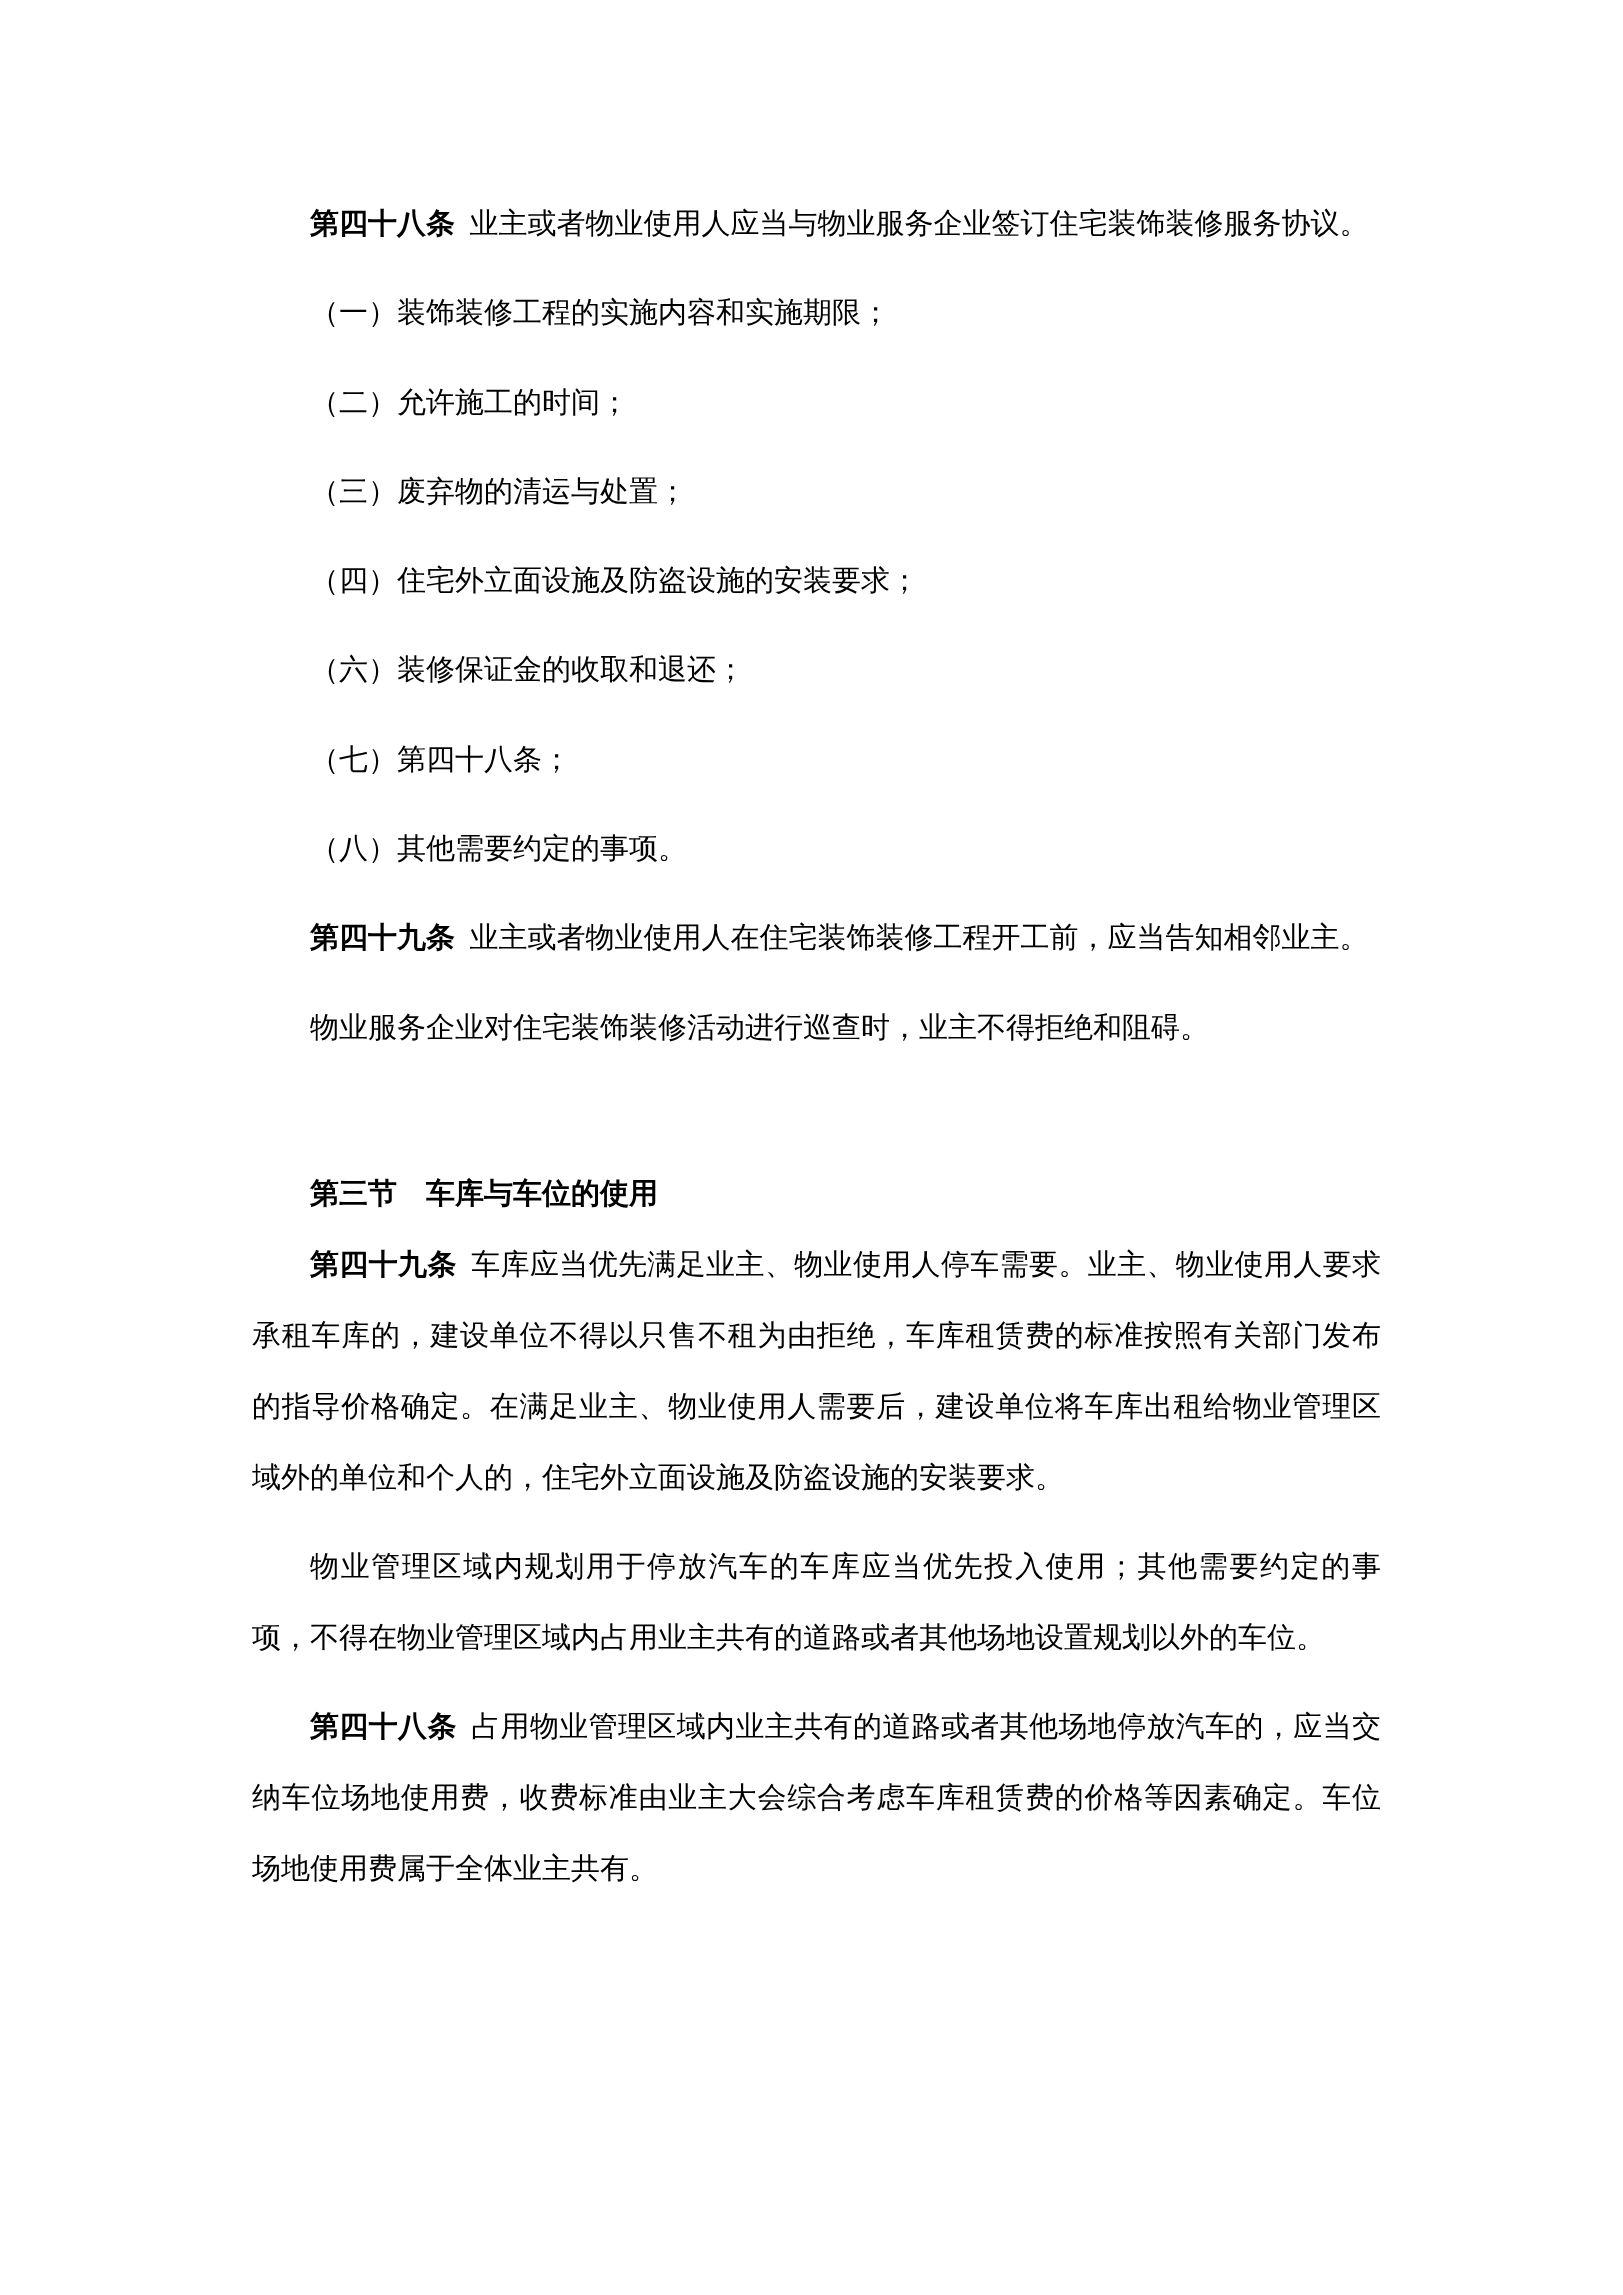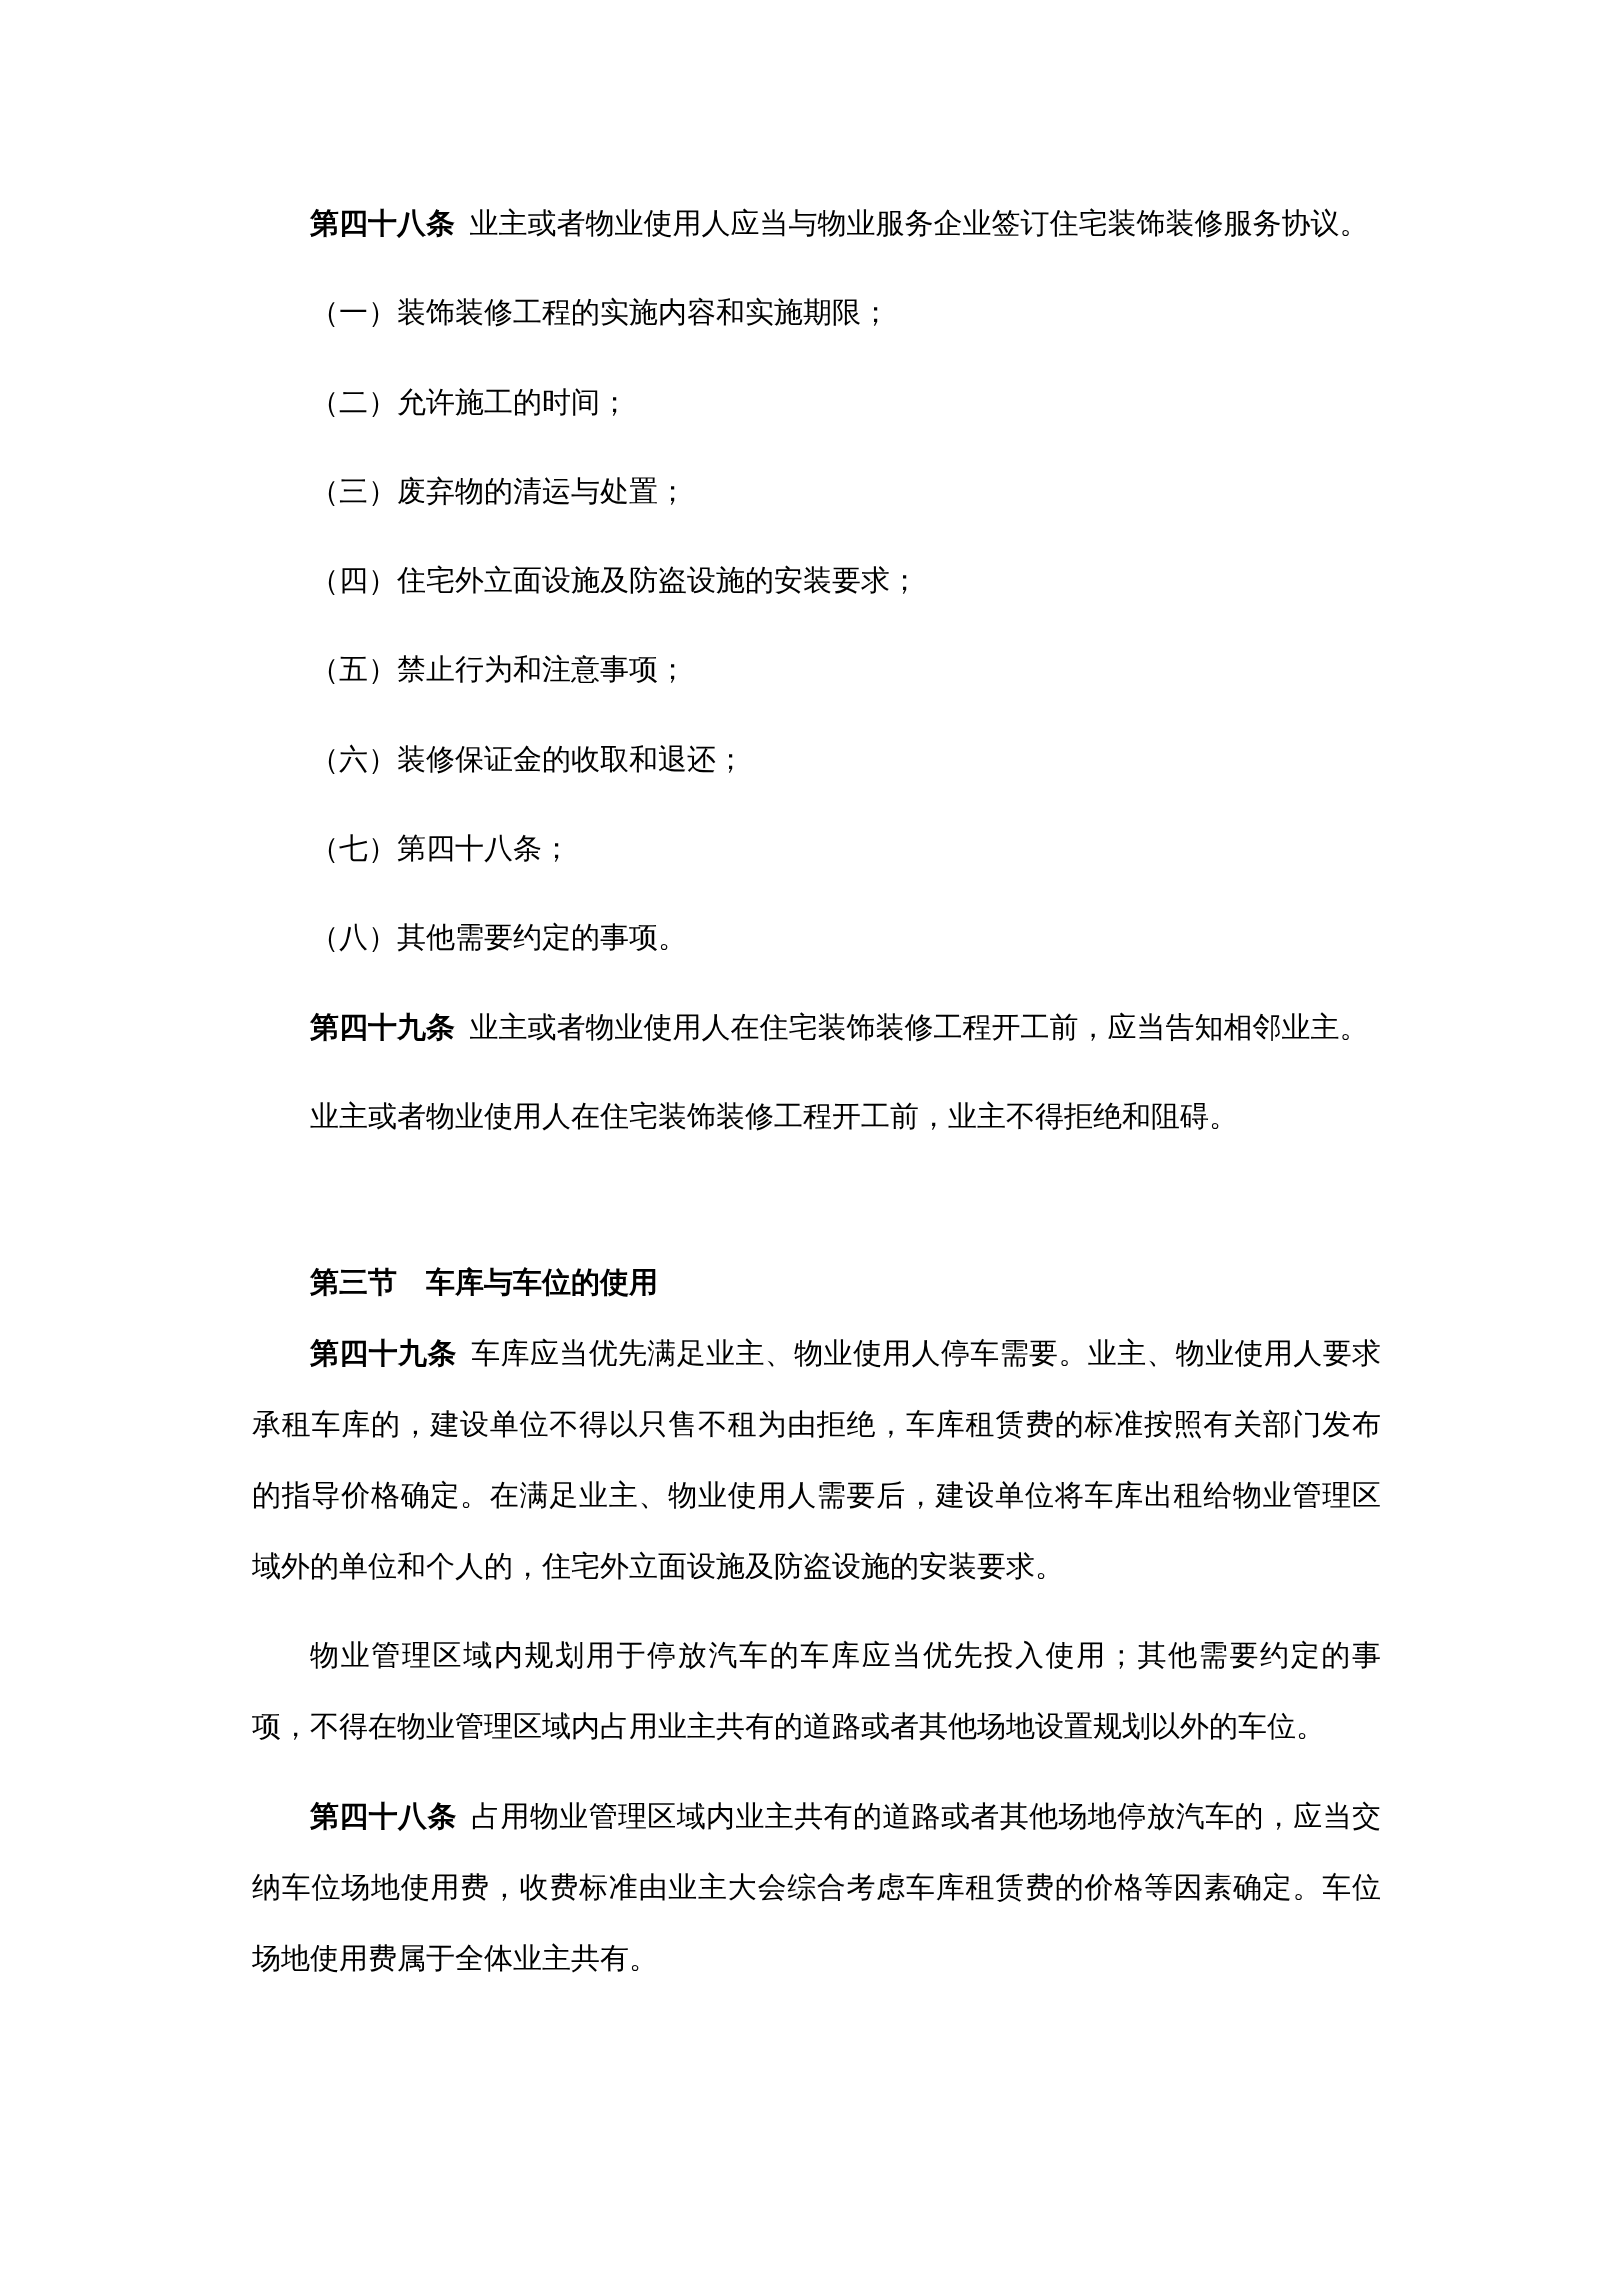--- a/index.html
+++ b/index.html
@@ -52,31 +52,30 @@
 
 
     <p class="para"><span>（一）装饰装修工程的实施内容和实施期限；</span></p>
 
     <p class="para"><span>（二）允许施工的时间；</span></p>
 
     <p class="para"><span>（三）废弃物的清运与处置；</span></p>
 
     <p class="para"><span>（四）住宅外立面设施及防盗设施的安装要求；</span></p>
 
-    <p class="para"><span>（五）禁止行为和注意事项；</span></p>
 
     <p class="para"><span>（六）装修保证金的收取和退还；</span></p>
 
     <p class="para"><span>（七）第四十八条；</span></p>
 
     <p class="para"><span>（八）其他需要约定的事项。</span></p>
 
     <p class="para"><span class="art-num">第四十九条</span><span>业主或者物业使用人在住宅装饰装修工程开工前，应当告知相邻业主。</span></p>
 
-    <p class="para"><span>业主或者物业使用人在住宅装饰装修工程开工前，业主不得拒绝和阻碍。</span></p>
+    <p class="para"><span>物业服务企业对住宅装饰装修活动进行巡查时，业主不得拒绝和阻碍。</span></p>
 
     <p class="section-heading"><span class="sec-label">第三节</span><span>车库与车位的使用</span></p>
 
     <p class="para"><span class="art-num">第四十九条</span><span>车库应当优先满足业主、物业使用人停车需要。业主、物业使用人要求承租车库的，建设单位不得以只售不租为由拒绝，车库租赁费的标准按照有关部门发布的指导价格确定。在满足业主、物业使用人需要后，建设单位将车库出租给物业管理区域外的单位和个人的，住宅外立面设施及防盗设施的安装要求。</span></p>
 
     <p class="para"><span>物业管理区域内规划用于停放汽车的车库应当优先投入使用；其他需要约定的事项，不得在物业管理区域内占用业主共有的道路或者其他场地设置规划以外的车位。</span></p>
 
     <p class="para"><span class="art-num">第四十八条</span><span>占用物业管理区域内业主共有的道路或者其他场地停放汽车的，应当交纳车位场地使用费，收费标准由业主大会综合考虑车库租赁费的价格等因素确定。车位场地使用费属于全体业主共有。</span></p>
 
   </div>

